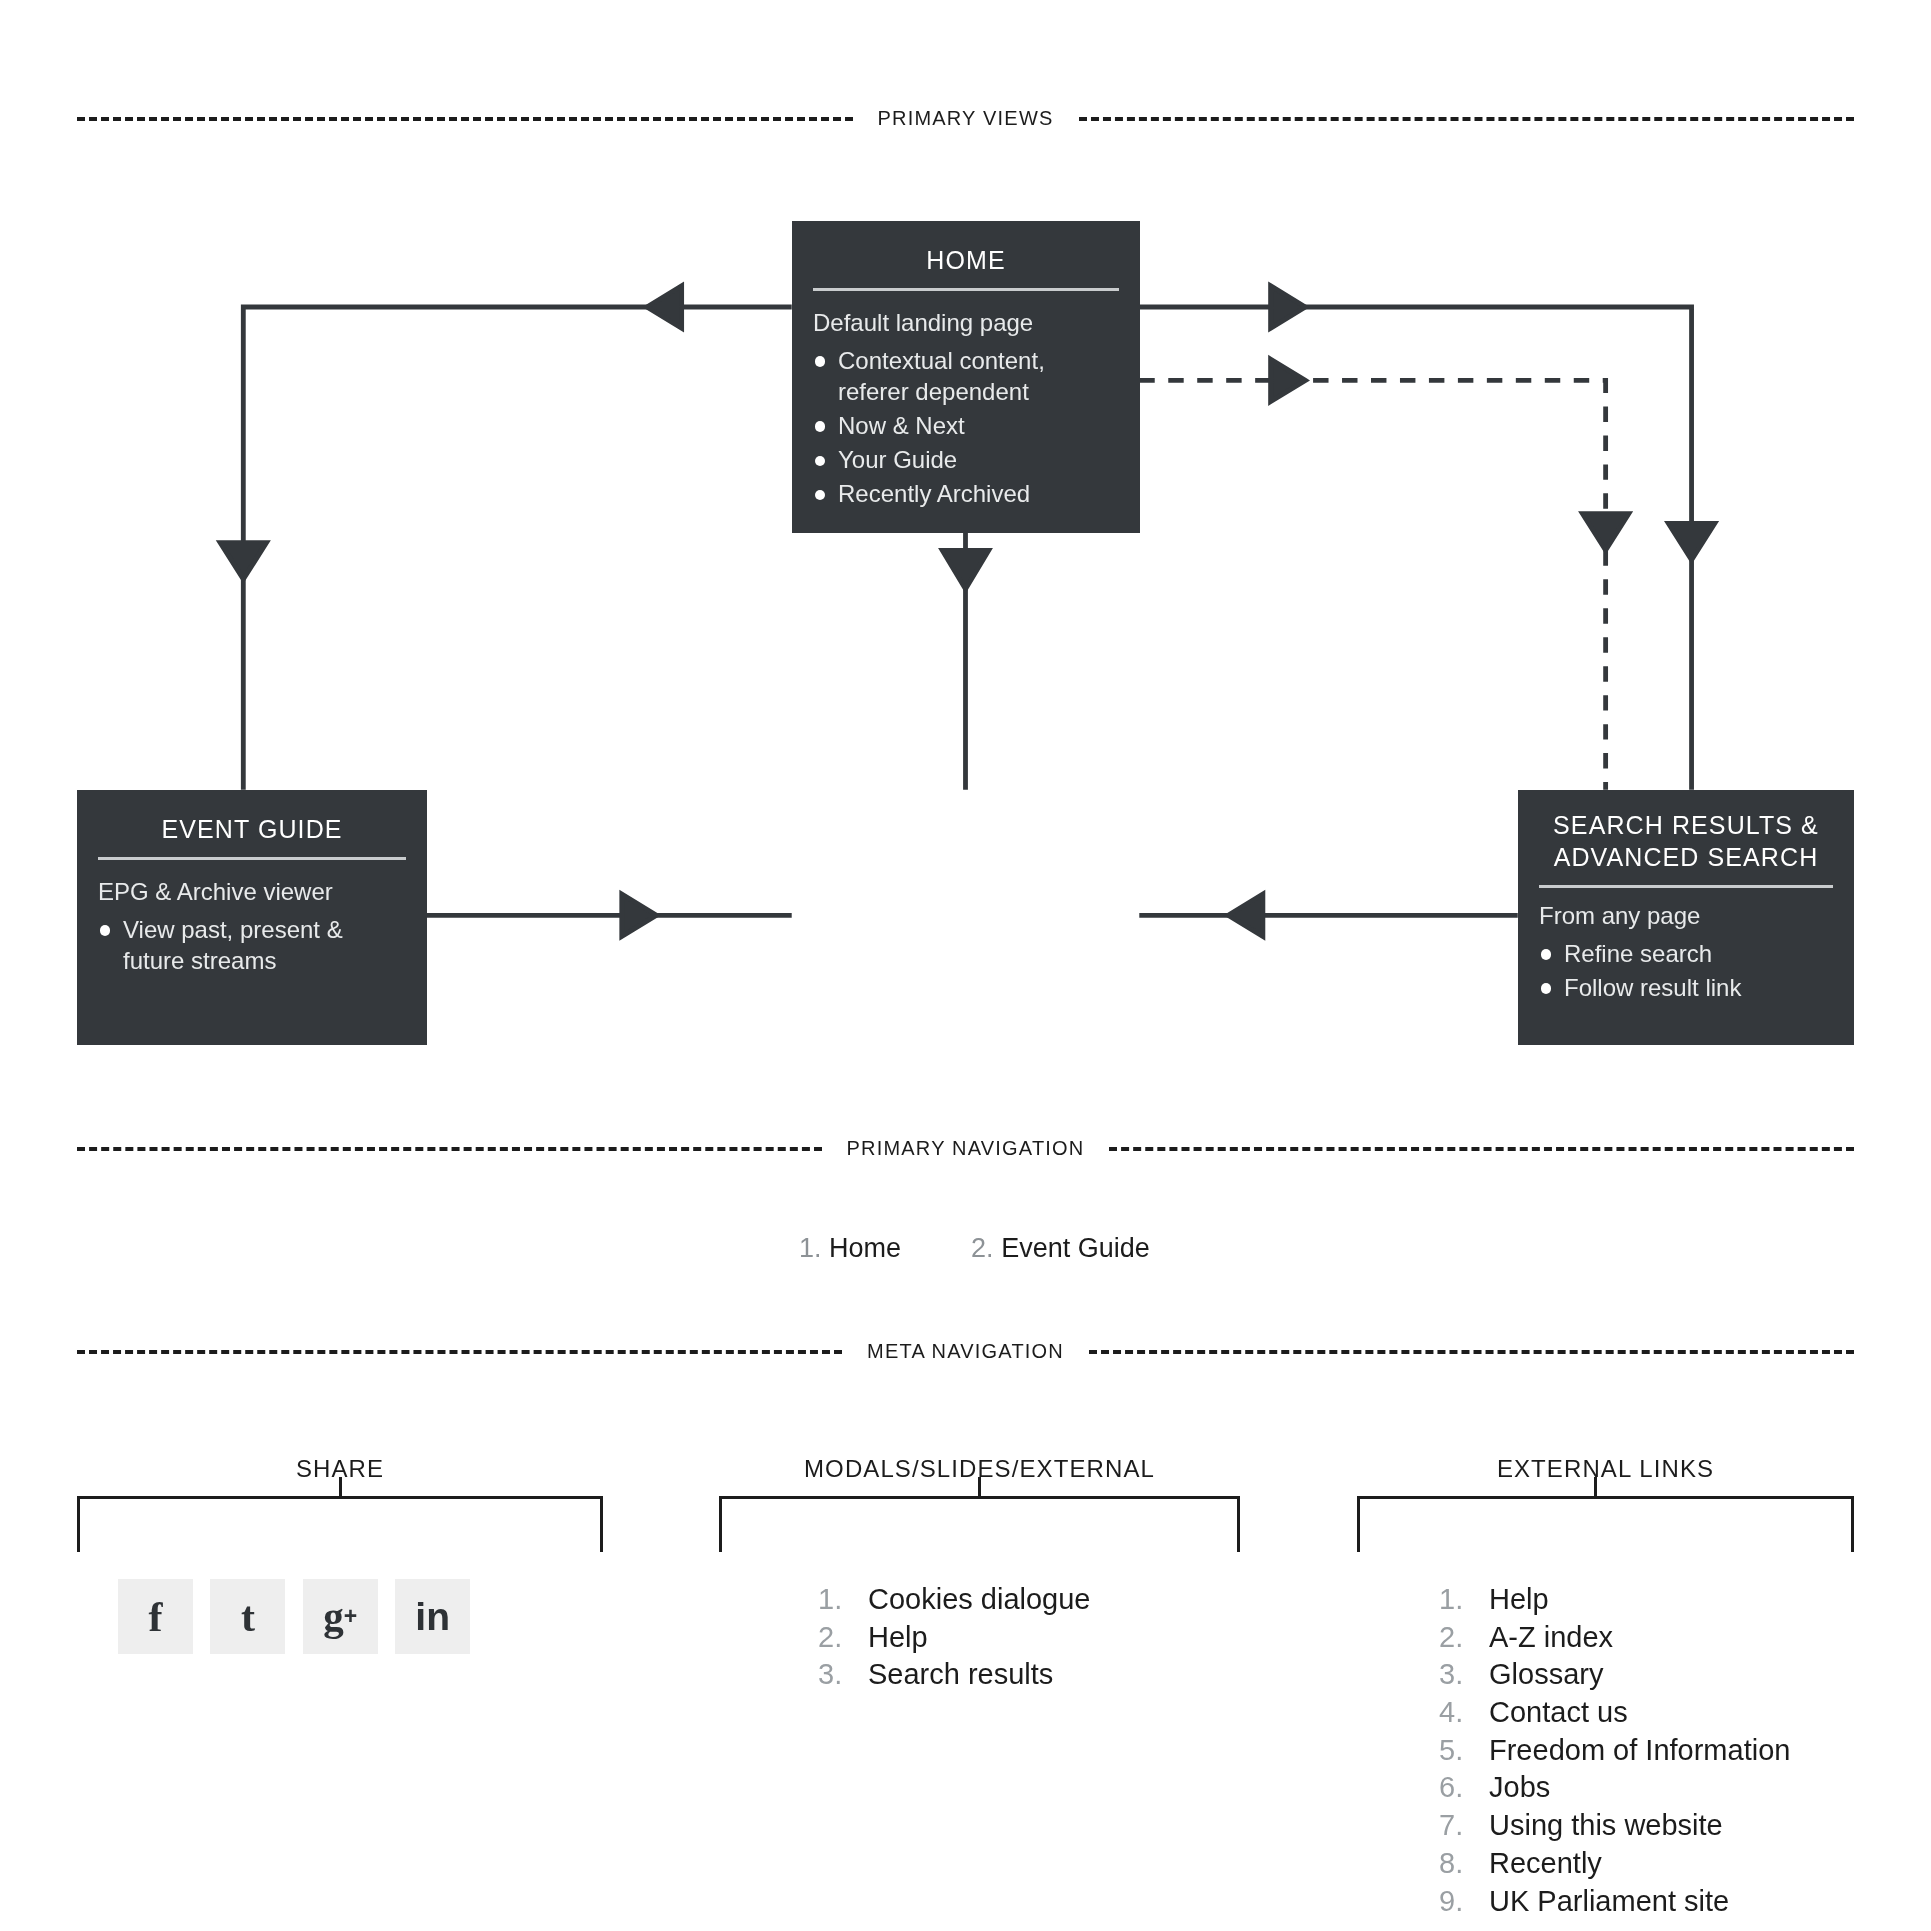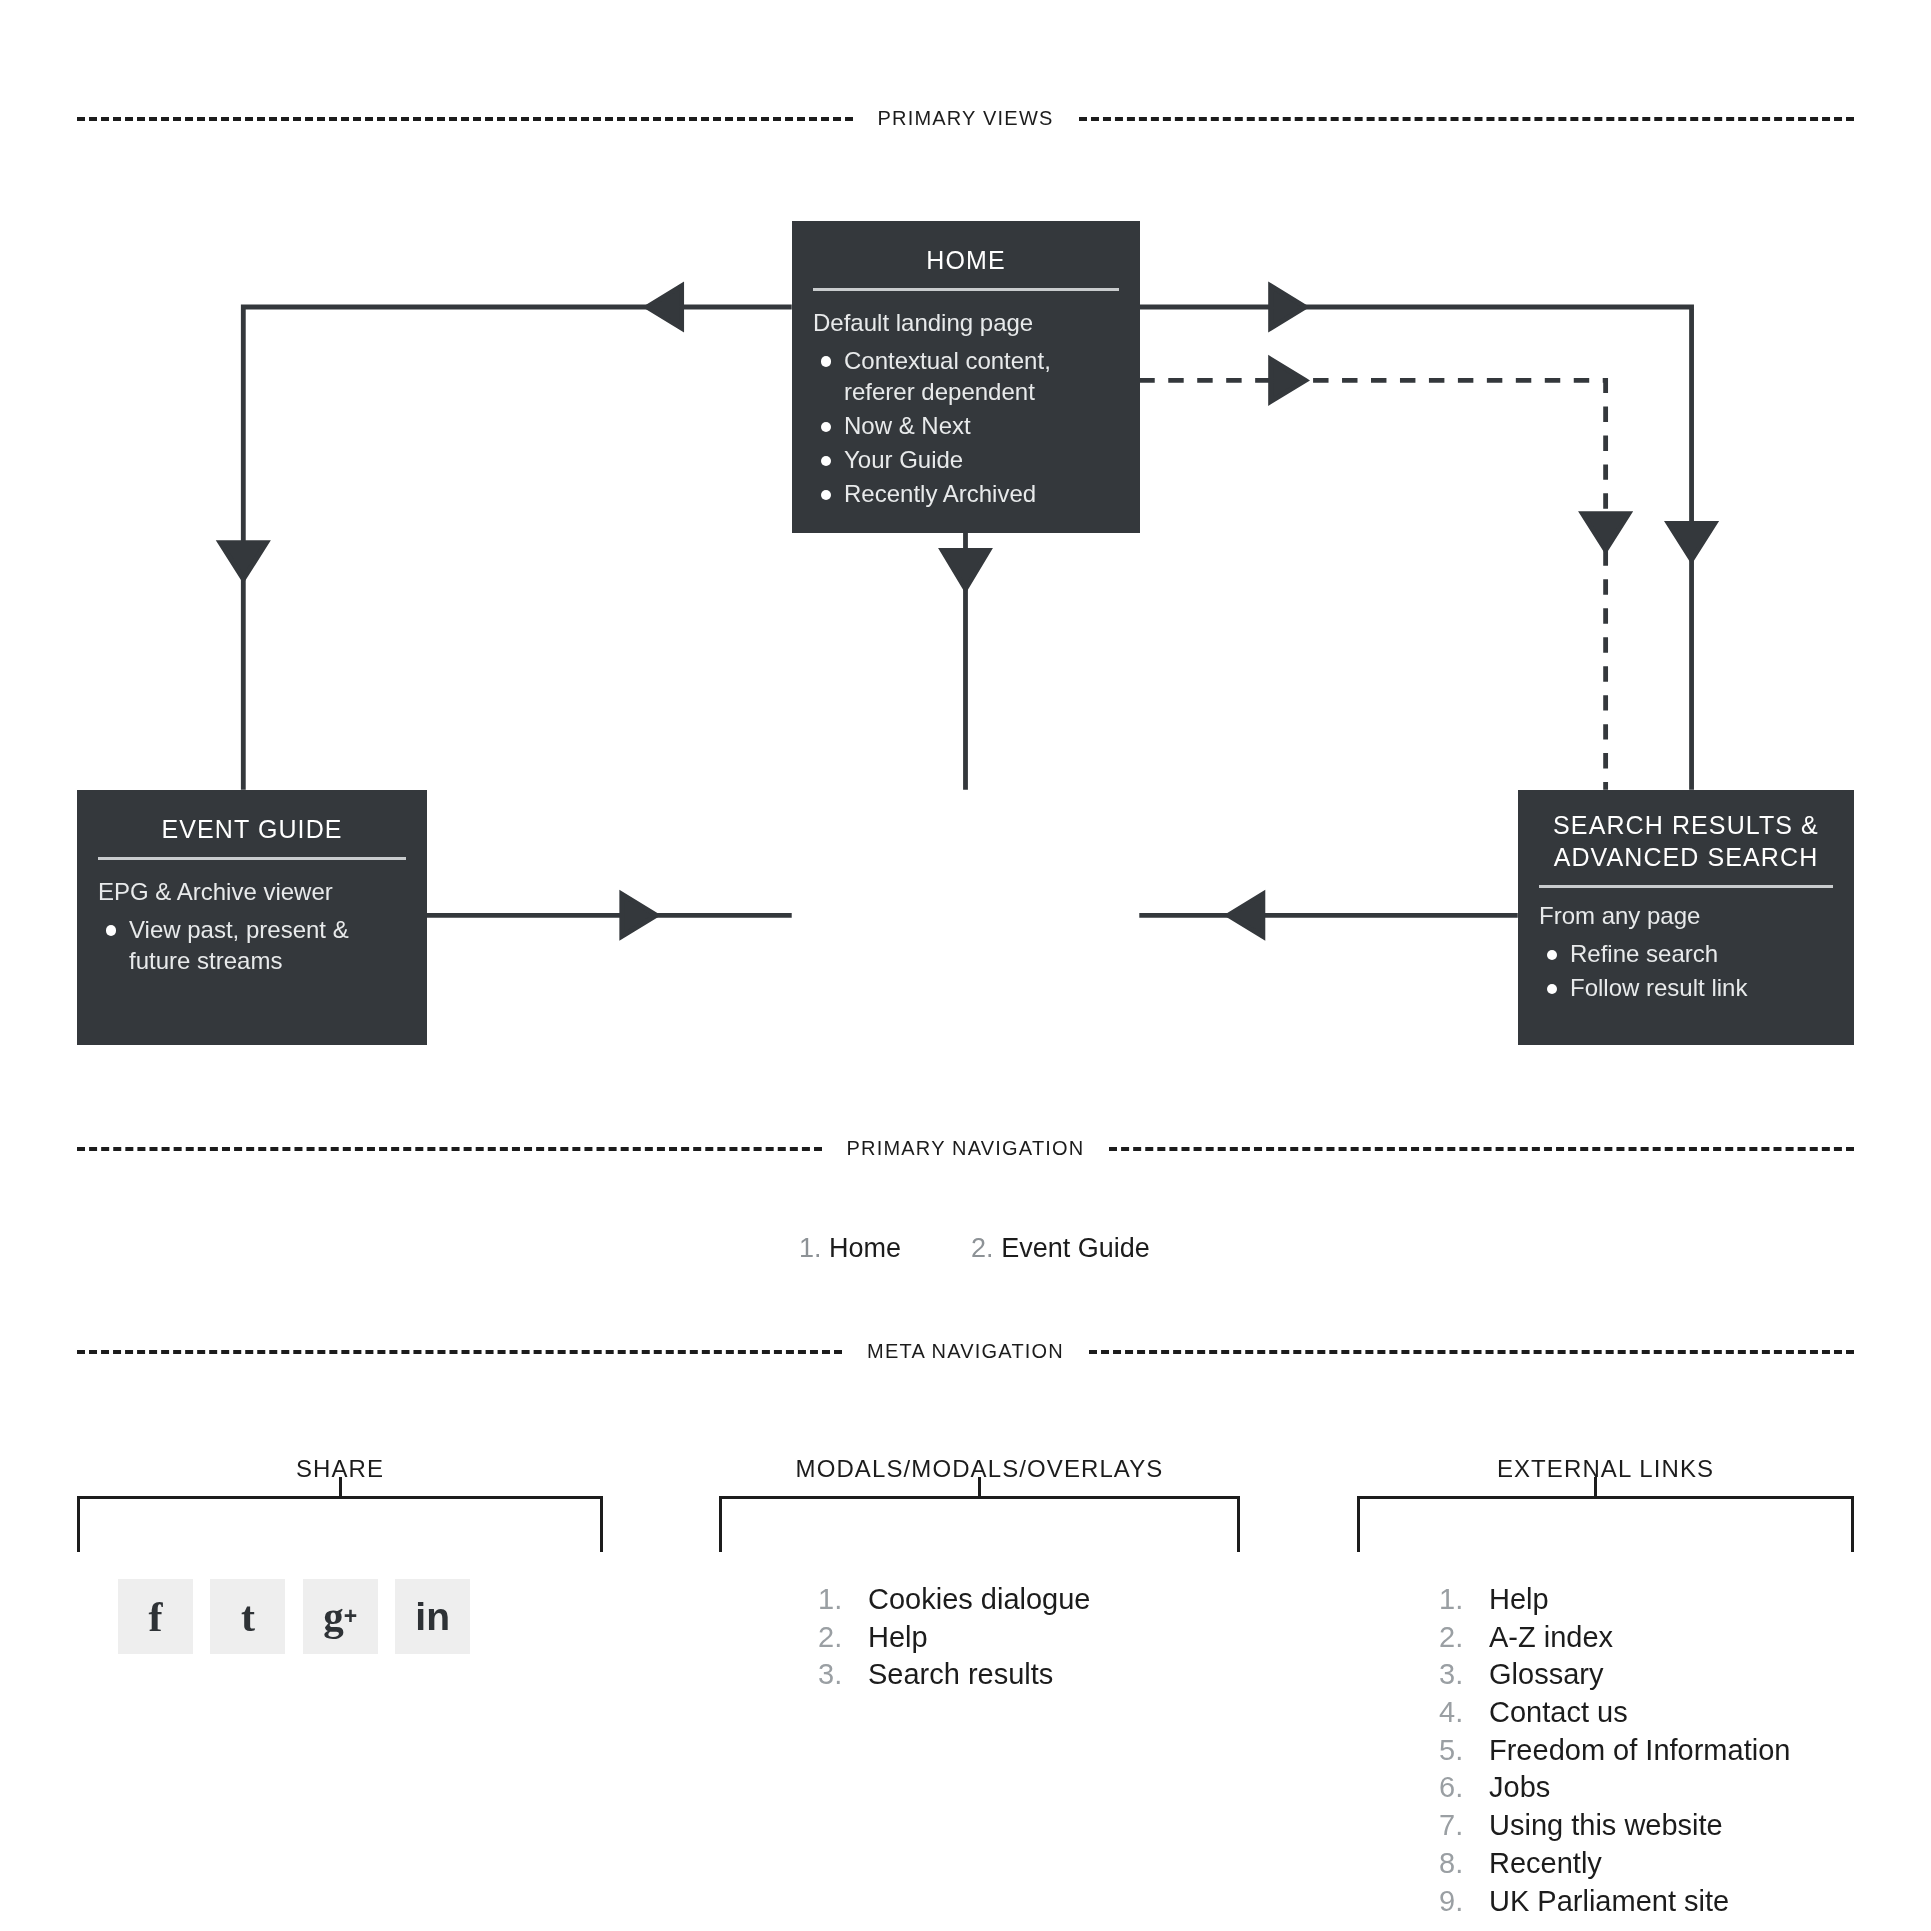--- a/index.html
+++ b/index.html
@@ -52,21 +52,21 @@
     color:#ffffff;
     padding:5.8px 0 11.6px 0;
   }
   .vbox .vrule{
     height:2.9px;background:#c9ccce;margin:0 0 17.4px 0;
   }
   .vbox .vlead{
     font-size:24px;line-height:1.28;color:#e8eaeb;margin-bottom:5.8px;
   }
   .vbox ul{
-    list-style:none;margin:6px;padding:0;
+    list-style:none;margin:0;padding:0;
   }
   .vbox ul li{
     font-size:24px;line-height:1.30;color:#e8eaeb;
     position:relative;padding-left:25px;margin-top:2.9px;
   }
   .vbox ul li::before{
     content:"";position:absolute;left:1.9px;top:11.6px;
     width:10.6px;height:10.6px;border-radius:50%;background:#ffffff;
   }
 
@@ -229,21 +229,21 @@
         <span class="glyph gplus">g</span>
           <span class="sup">+</span>
       </div>
       <div class="share-tile">
         <span class="glyph sans">in</span>
       </div>
     </div>
   </div>
 
   <div class="mgroup" style="left:719px;top:1427px;width:521px;height:232px;">
-    <div class="mtitle">MODALS/MODALS/OVERLAYS</div>
+    <div class="mtitle">MODALS/SLIDES/EXTERNAL</div>
     <div class="bracket" style="left:0;top:41px;width:521px;height:60px;">
       <div class="bstem" style="left:259px;top:-19.3px;"></div>
       <div class="btop"></div>
       <div class="bleft"></div>
       <div class="bright"></div>
     </div>
     <ul class="olist" style="left:99px;top:130px;">
       <li>
         <span class="onum">1.</span>
         <span class="otext">Cookies dialogue</span>

